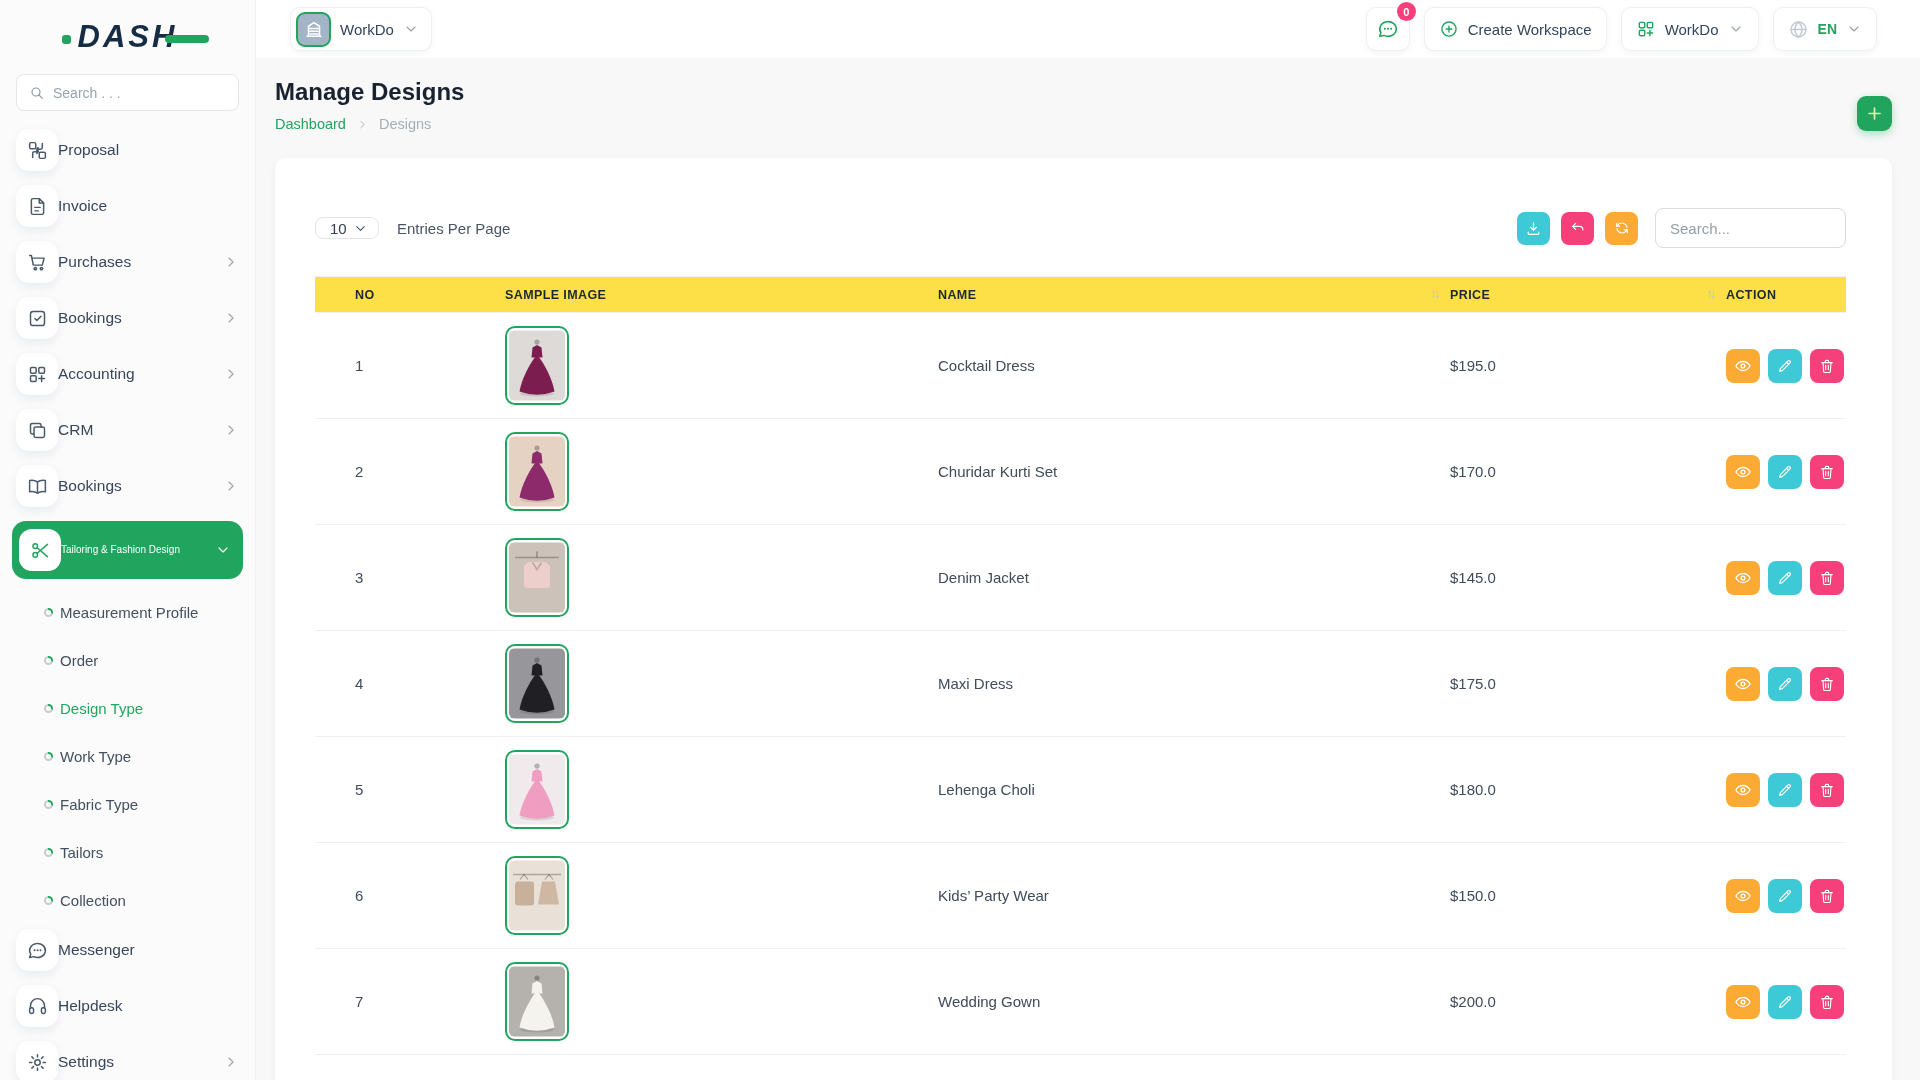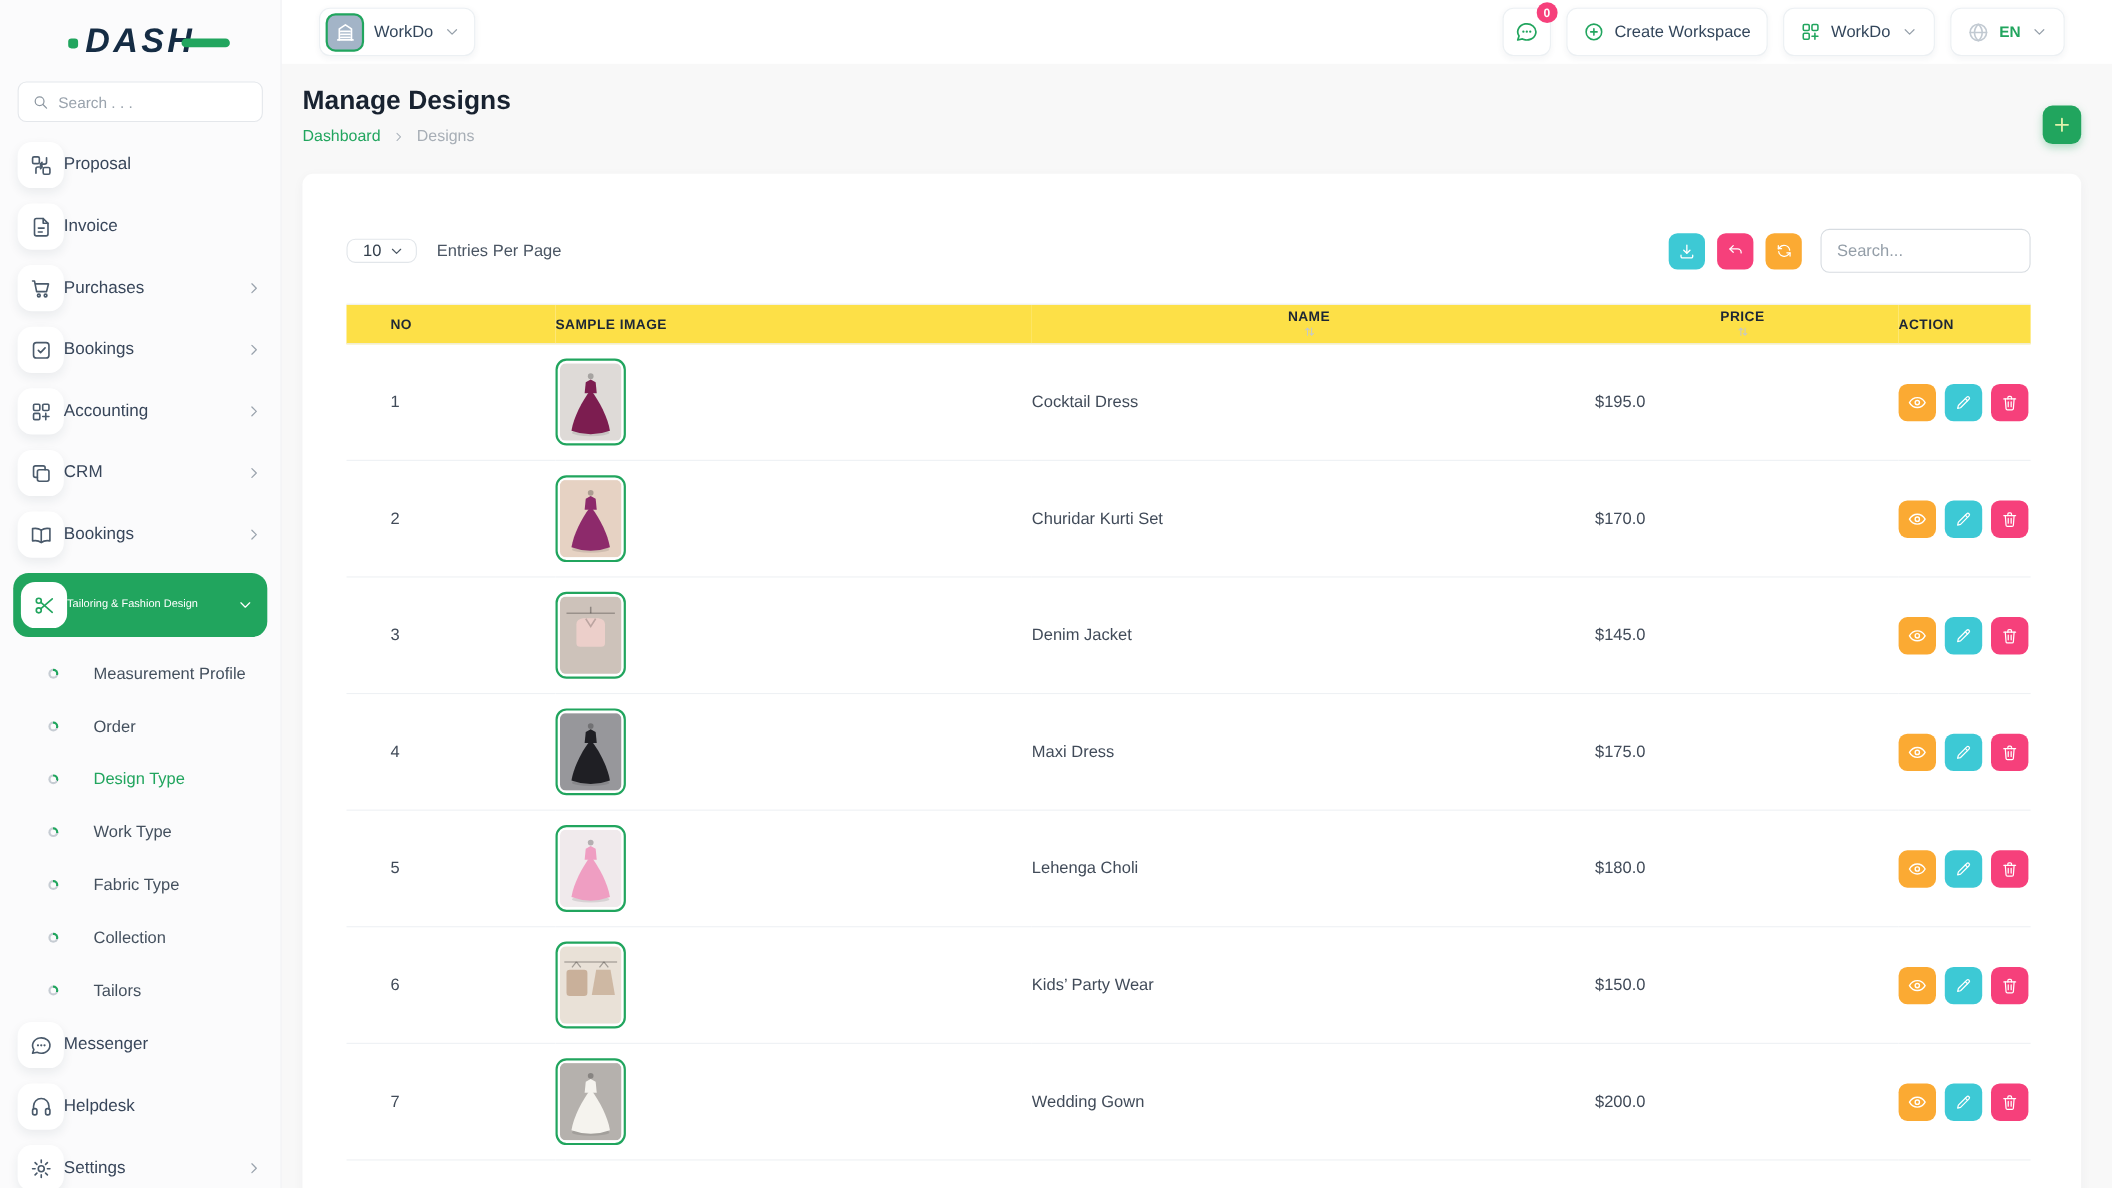--- a/index.html
+++ b/index.html
@@ -23,21 +23,21 @@
   .side-search input::placeholder{color:#9aa3ad;}
   .menu{display:flex;flex-direction:column;}
   .menu-item{display:flex;align-items:center;height:46px;margin-bottom:10px;cursor:pointer;position:relative;}
   .mi-box{width:42px;height:42px;border-radius:13px;background:#fff;box-shadow:0 4px 10px rgba(30,50,70,.08);display:flex;align-items:center;justify-content:center;color:#4a5a6b;flex:0 0 auto;}
   .mi-label{font-size:15.5px;font-weight:500;color:#38465a;}
   .mi-chev{margin-left:auto;color:#9aa3ad;}
   .menu-item.active{background:var(--green);border-radius:14px;padding:7px 12px 7px 7px;height:58px;margin:2px -4px 12px -4px;}
   .menu-item.active .mi-label{color:#fff;font-weight:400;font-size:10px;line-height:1.25;}
   .menu-item.active .mi-box{box-shadow:none;color:var(--green);}
   .menu-item.active .mi-chev{color:#fff;}
-  .sub-item{display:flex;align-items:center;gap:32px;height:43px;margin-bottom:5px;padding-left:28px;cursor:pointer;}
+  .sub-item{display:flex;align-items:center;gap:7px;height:43px;margin-bottom:5px;padding-left:28px;cursor:pointer;}
   .bullet{width:9px;height:9px;border-radius:50%;background:conic-gradient(var(--green) 0 30%,#c6ccd3 30% 100%);position:relative;flex:0 0 auto;}
   .bullet::after{content:"";position:absolute;inset:2.2px;background:#fbfbfc;border-radius:50%;}
   .sub-label{font-size:15px;color:#44505e;}
   .sub-item.active .sub-label{color:var(--green);}
 
   
   .topbar{position:fixed;left:256px;top:0;width:1664px;height:58px;background:#fff;display:flex;align-items:center;justify-content:space-between;padding:0 43px 0 34px;z-index:4;}
   .pill{display:flex;align-items:center;gap:9px;background:#fff;border:1px solid #ecf0f3;box-shadow:0 2px 6px rgba(30,50,70,.05);border-radius:10px;height:44px;padding:0 14px;cursor:pointer;font-size:15px;color:#33465b;font-weight:500;}
   .ws-btn{padding:0 12px 0 5px;}
   .ws-tile{width:35px;height:35px;border-radius:9px;background:var(--tile);border:2px solid var(--green);display:flex;align-items:center;justify-content:center;color:#fff;}
@@ -68,21 +68,21 @@
   .tool-btn{width:33px;height:33px;border-radius:8px;border:none;display:flex;align-items:center;justify-content:center;color:#fff;cursor:pointer;margin-left:11px;}
   .tool-btn.dl{background:var(--cyan);}
   .tool-btn.undo{background:var(--pink);}
   .tool-btn.refresh{background:var(--orange);}
   .table-search{margin-left:17px;width:191px;height:40px;border:1px solid #d7dce1;border-radius:8px;padding:0 14px;font-size:15px;color:#54616e;outline:none;font-family:inherit;background:#fff;}
   .table-search::placeholder{color:#949ea8;}
 
   table{width:100%;border-collapse:collapse;table-layout:fixed;margin-top:28px;}
   thead th{background:#fde047;height:36px;font-size:12.5px;font-weight:700;color:#1d2735;text-align:left;letter-spacing:.4px;border-top:1px solid #eef1f4;border-bottom:1px solid #eef1f4;}
   th.first,td.first{padding-left:40px;}
-  .th-flex{display:flex;align-items:center;justify-content:space-between;padding-right:8px;flex-direction:column;}
+  .th-flex{display:flex;align-items:center;justify-content:space-between;padding-right:8px;}
   .sort-icon{color:#c3c8cf;}
   tbody td{height:106px;border-bottom:1px solid #eef1f4;font-size:15px;color:#414b59;}
   .thumb{width:64px;height:79px;border:2px solid var(--green);border-radius:10px;background:#fff;padding:2px;cursor:pointer;}
   .thumb svg{border-radius:6px;width:100%;height:100%;}
   .actions{display:flex;gap:8px;}
   .act-btn{width:34px;height:34px;border-radius:8px;border:none;display:flex;align-items:center;justify-content:center;color:#fff;cursor:pointer;}
   .act-btn.view{background:var(--orange);}
   .act-btn.edit{background:var(--cyan);}
   .act-btn.del{background:var(--pink);}
 </style>
@@ -229,25 +229,25 @@
       <div class="sub-item">
     <span class="bullet"></span>
     <span class="sub-label">Work Type</span>
   </div>
       <div class="sub-item">
     <span class="bullet"></span>
     <span class="sub-label">Fabric Type</span>
   </div>
       <div class="sub-item">
     <span class="bullet"></span>
-    <span class="sub-label">Collection</span>
+    <span class="sub-label">Tailors</span>
   </div>
       <div class="sub-item">
     <span class="bullet"></span>
-    <span class="sub-label">Tailors</span>
+    <span class="sub-label">Collection</span>
   </div>
       <div class="menu-item">
     <span class="mi-box">
           <svg width="21" height="21" viewBox="0 0 24 24" fill="none" stroke="currentColor" stroke-width="1.7" stroke-linecap="round" stroke-linejoin="round">
             <path d="M3 20l1.3-3.9a9 8 0 1 1 3.4 2.9z"></path>
             <path d="M8.6 11.8h.01M12 11.8h.01M15.4 11.8h.01" stroke-width="2.3"></path>
           </svg>
         </span>
     <span class="mi-label">Messenger</span>
   </div>

